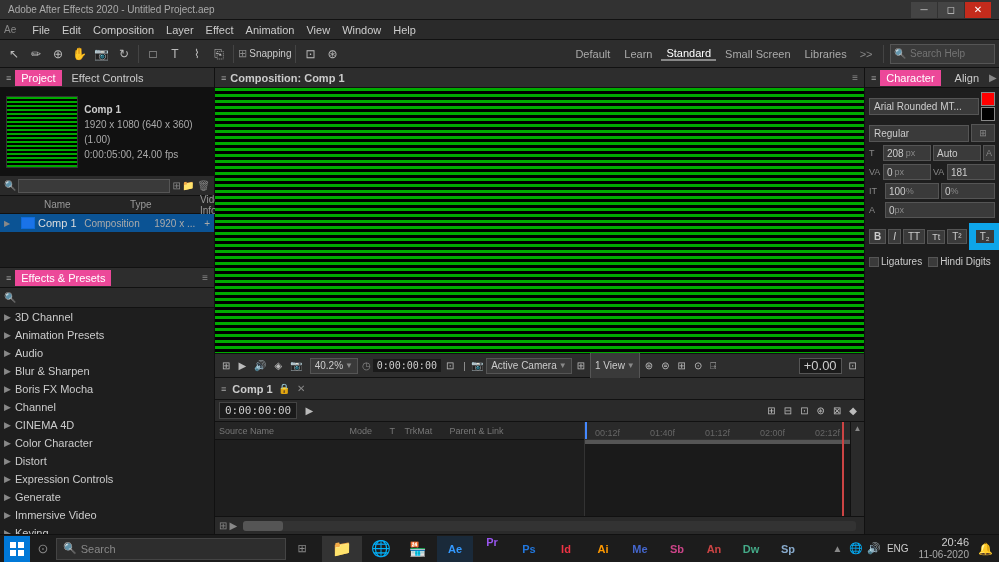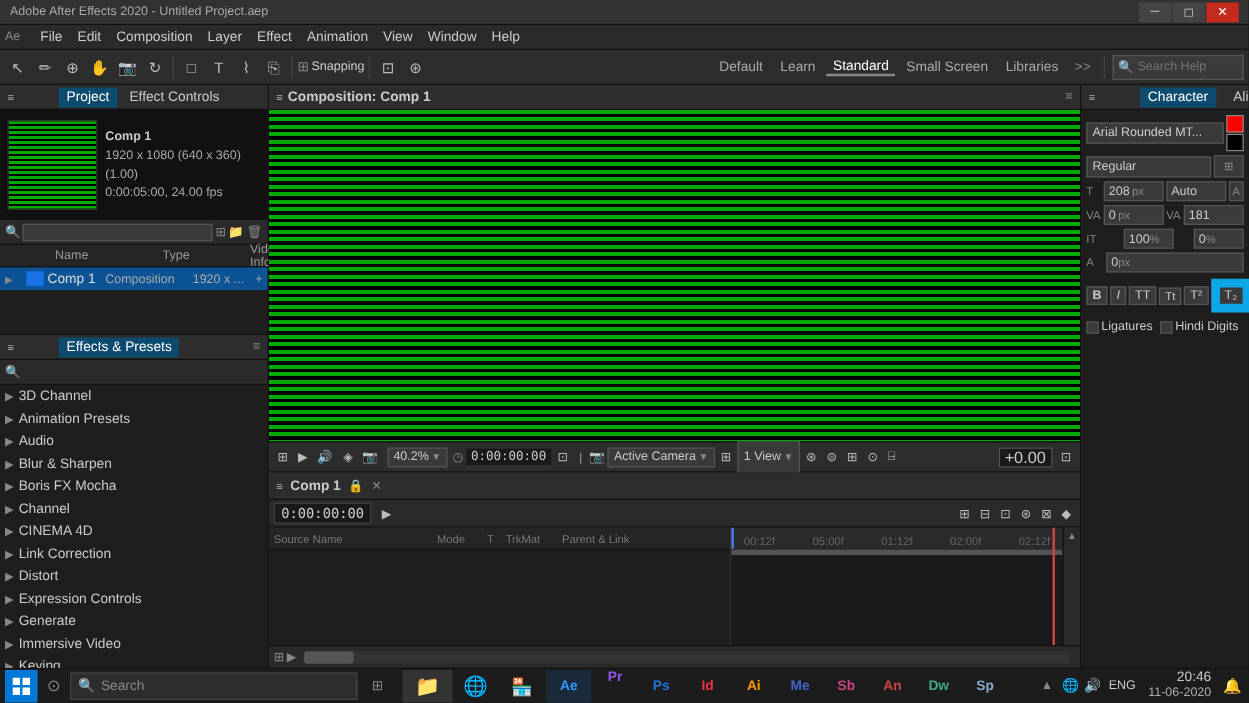--- a/index.html
+++ b/index.html
@@ -5,21 +5,21 @@
     * { margin: 0; padding: 0; box-sizing: border-box; }
     body { width: 999px; height: 562px; background: #1a1a1a; font-family: 'Segoe UI', Arial, sans-serif; font-size: 11px; color: #cccccc; overflow: hidden; user-select: none; }
     .menu-item { font-size: 11px; color: #ccc; padding: 0 6px; cursor: pointer; height: 20px; display: flex; align-items: center; }
     .toolbar-btn { width: 20px; height: 20px; background: transparent; border: none; color: #bbb; cursor: pointer; display: flex; align-items: center; justify-content: center; font-size: 12px; }
     .toolbar-sep { width: 1px; height: 18px; background: #444; margin: 0 2px; }
     .toolbar-right { margin-left: auto; display: flex; align-items: center; gap: 4px; }
 
     
     .panel-header { height: 20px; background: #2d2d2d; display: flex; align-items: center; padding: 0 6px; border-bottom: 1px solid #111; gap: 4px; }
     .panel-tab { font-size: 11px; color: #ccc; padding: 2px 6px; cursor: pointer; }
-    .panel-tab.active { background: #0c4a6e; color: #fff; margin-left: 32px; }
+    .panel-tab.active { background: #ec4899; color: #fff; }
 
     .file-list-header { height: 18px; background: #252525; display: flex; align-items: center; padding: 0 4px; border-bottom: 1px solid #111; }
     .file-col { font-size: 10px; color: #999; padding-left: 40px; }
     .file-col.name { flex: 1; }
     .file-col.type { width: 70px; }
     .file-col.info { width: 50px; }
     .file-row { height: 18px; display: flex; align-items: center; padding: 0 4px; cursor: pointer; }
     .file-row.selected { background: #0b5394; }
     .file-name { font-size: 11px; color: #ddd; flex: 1; }
     .file-type { font-size: 10px; color: #aaa; width: 70px; }
@@ -182,21 +182,21 @@
         <div class="effects-category">
           <span class="expand-arrow">▶</span>
           <span class="effects-cat-name">Channel</span>
         </div>
         <div class="effects-category">
           <span class="expand-arrow">▶</span>
           <span class="effects-cat-name">CINEMA 4D</span>
         </div>
         <div class="effects-category">
           <span class="expand-arrow">▶</span>
-          <span class="effects-cat-name">Link Correction</span>
+          <span class="effects-cat-name">Color Character</span>
         </div>
         <div class="effects-category">
           <span class="expand-arrow">▶</span>
           <span class="effects-cat-name">Distort</span>
         </div>
         <div class="effects-category">
           <span class="expand-arrow">▶</span>
           <span class="effects-cat-name">Expression Controls</span>
         </div>
         <div class="effects-category">
@@ -312,21 +312,21 @@
           <div style="background:#1e1e1e; height:100%;"></div>
         </div>
 
         <div style="flex:1; position:relative; overflow:hidden; background:#1a1a1a;">
 
           <div style="height:18px; background:#2a2a2a; position:relative; display:flex; align-items:flex-end; border-bottom:1px solid #333;">
 
             <div style="position:absolute; left:0; top:0; bottom:0; width:2px; background:#4488ff; z-index:10;"></div>
 
             <div style="position:absolute; left:10px; bottom:1px; font-size:9px; color:#666;">00:12f</div>
-            <div style="position:absolute; left:65px; bottom:1px; font-size:9px; color:#666;">05:00f</div>
+            <div style="position:absolute; left:65px; bottom:1px; font-size:9px; color:#666;">01:40f</div>
             <div style="position:absolute; left:120px; bottom:1px; font-size:9px; color:#666;">01:12f</div>
             <div style="position:absolute; left:175px; bottom:1px; font-size:9px; color:#666;">02:00f</div>
             <div style="position:absolute; left:230px; bottom:1px; font-size:9px; color:#666;">02:12f</div>
 
           </div>
 
           <div style="background:#1a1a1a; height:100%; position:relative;">
 
             <div style="height:4px; background:#555; width:100%; position:absolute; top:0;"></div>
           </div>
@@ -396,21 +396,21 @@
         <div style="display:flex; align-items:center; background:#3a3a3a; border:1px solid #555; padding:0 3px; height:16px; flex:1;">
           <span style="font-size:10px; color:#ccc;">0</span>
           <span style="font-size:9px; color:#888; margin-left:2px;">px</span>
         </div>
         <span style="font-size:9px; color:#888; width:12px;">VA</span>
         <div style="display:flex; align-items:center; background:#3a3a3a; border:1px solid #555; padding:0 3px; height:16px; flex:1;">
           <span style="font-size:10px; color:#ccc;">181</span>
         </div>
       </div>
 
-      <div style="display:flex; align-items:center; gap:16px;">
+      <div style="display:flex; align-items:center; gap:2px;">
         <span style="font-size:9px; color:#888; width:14px;">IT</span>
         <div style="display:flex; align-items:center; background:#3a3a3a; border:1px solid #555; padding:0 3px; height:16px; flex:1;">
           <span style="font-size:10px; color:#ccc;">100</span>
           <span style="font-size:9px; color:#888;">%</span>
         </div>
         <div style="display:flex; align-items:center; background:#3a3a3a; border:1px solid #555; padding:0 3px; height:16px; flex:1;">
           <span style="font-size:10px; color:#ccc;">0</span>
           <span style="font-size:9px; color:#888;">%</span>
         </div>
       </div>

